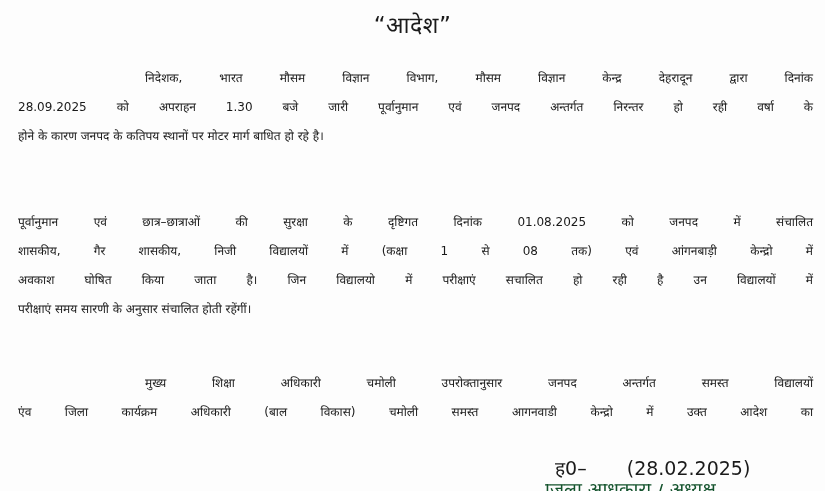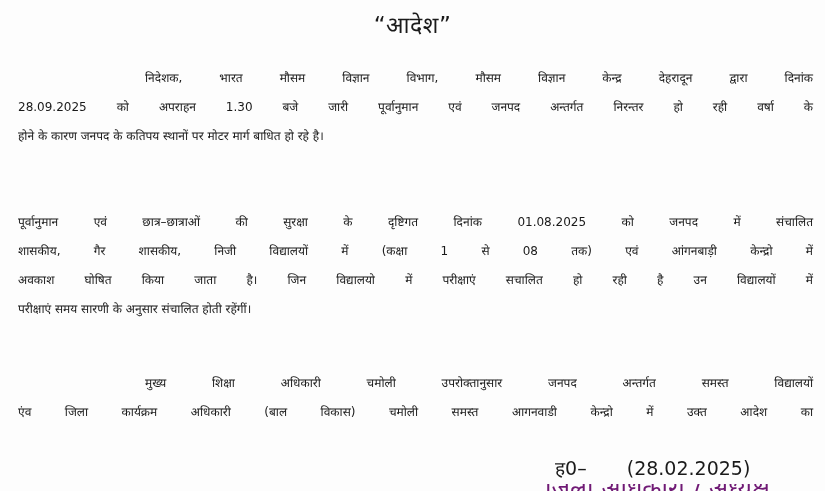--- a/index.html
+++ b/index.html
@@ -62,26 +62,26 @@
       left: 555px;
       top: 455px;
       font-size: 19px;
       white-space: nowrap;
     }
     .signature .sig-mark { margin-right: 34px; }
     .cut-line {
       position: absolute;
       left: 545px;
       top: 484px;
-      font-size: 25px;
+      font-size: 19px;
       white-space: nowrap;
       height: 7px;
       overflow: hidden;
       line-height: 14px;
-      color: #701a75;
+      color: #14532d;
     }
     .cut-line span {
       display: block;
       margin-top: -2px;
     }
   </style>
 </head>
 <body>
 
 <div class="page">

